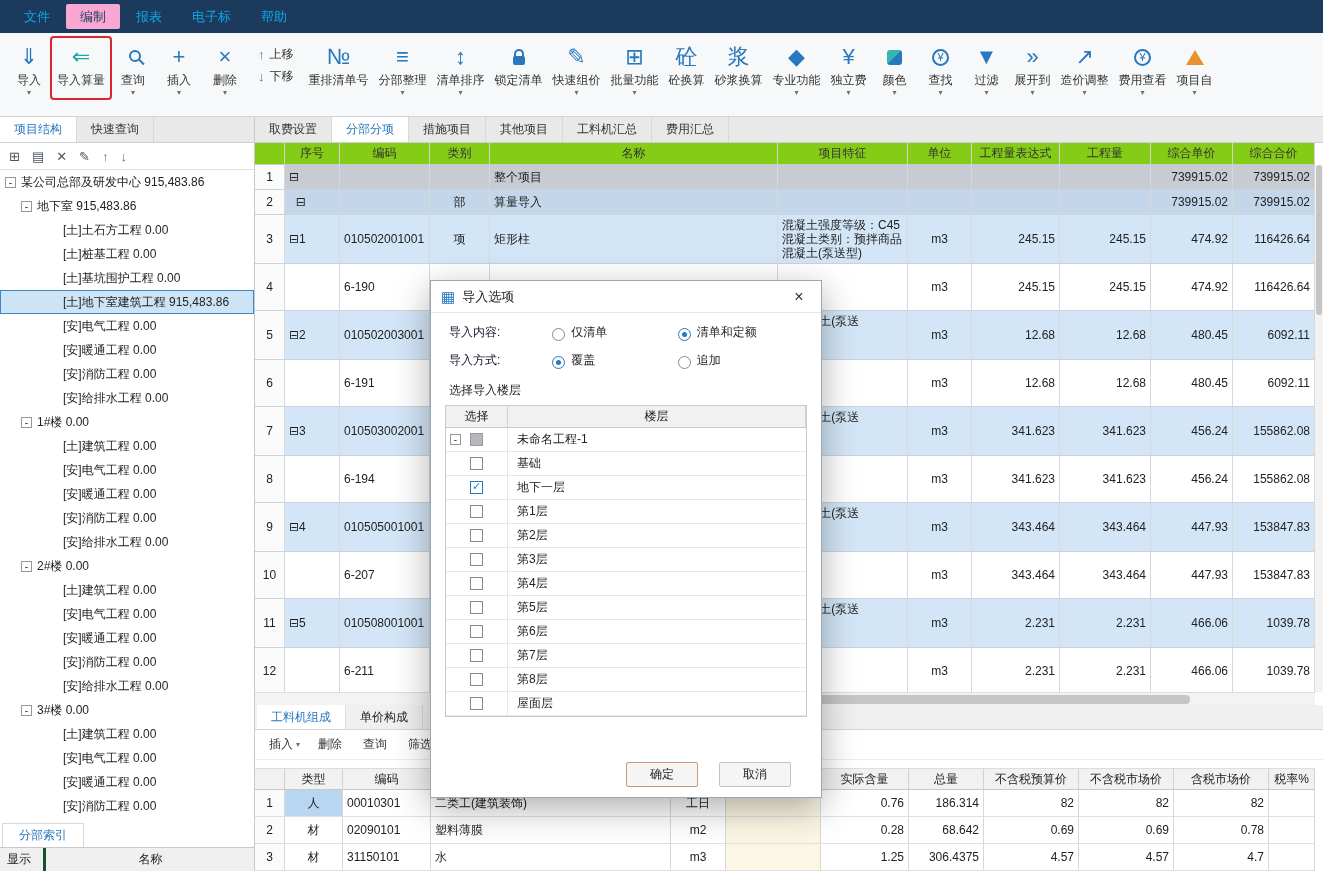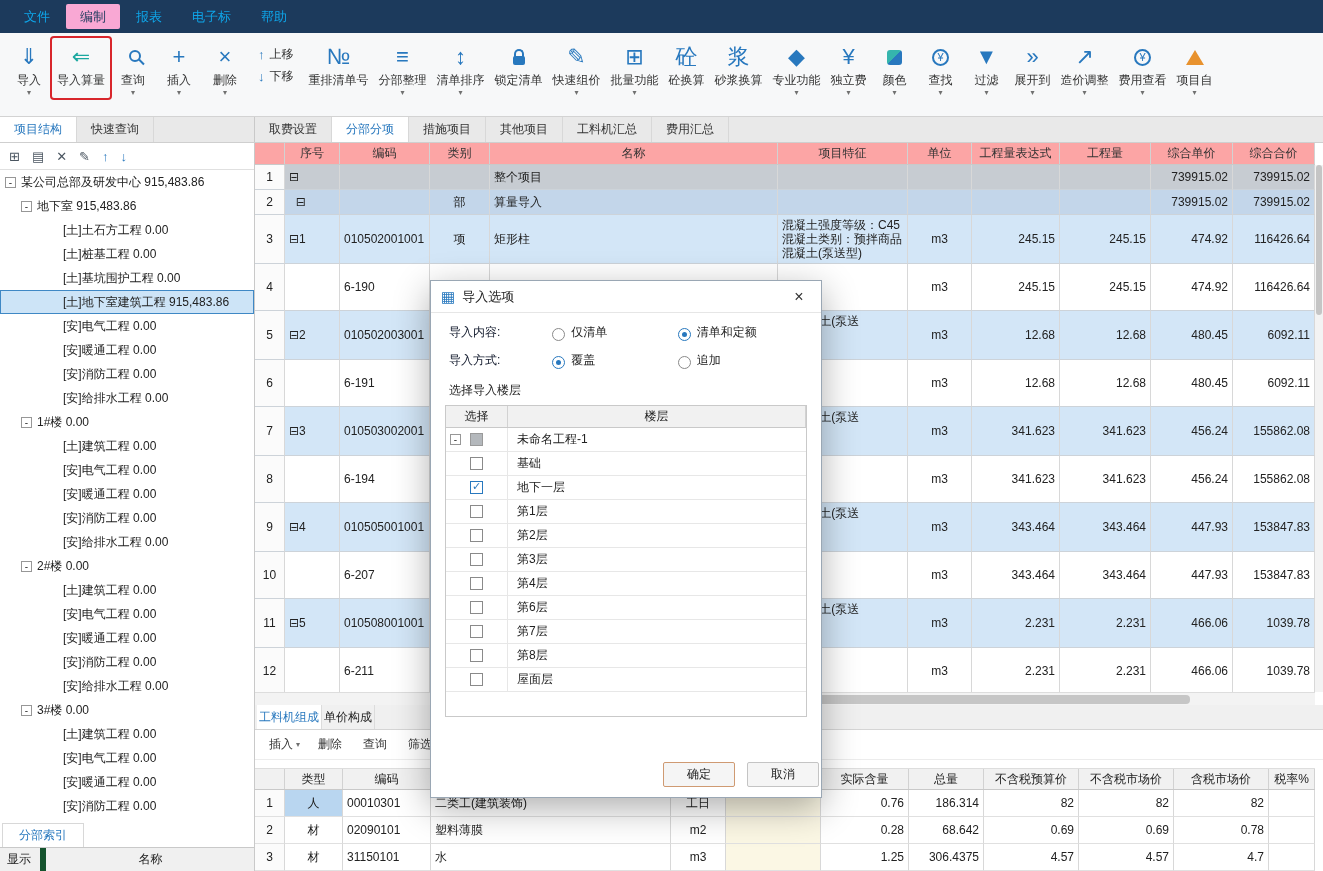--- a/index.html
+++ b/index.html
@@ -44,45 +44,45 @@
   .tt-ico.blue{color:#2878be;font-weight:bold}
   .tree{overflow:hidden}
   .titem{height:24px;display:flex;align-items:center;gap:5px;padding-right:4px;white-space:nowrap;overflow:hidden;font-size:12px}
   .lvl0{padding-left:5px}.lvl1{padding-left:21px}.lvl2{padding-left:47px}
   .titem.selected{background:#cde4f7;outline:1px solid #3f88c5;outline-offset:-1px}
   .exp{width:11px;height:11px;border:1px solid #979797;background:#fff;color:#333;font-size:10px;line-height:9px;text-align:center;flex:0 0 auto}
   .exp:empty{visibility:hidden}
   .side-bottom{position:absolute;bottom:0;left:0;width:255px;background:#fff}
   .side-tab2{display:inline-flex;align-items:center;height:24px;padding:0 16px;color:#2878be;background:#fff;border:1px solid #d8d8d8;border-bottom:none;font-size:12px;margin-left:2px}
   .side-grid-head{display:flex;height:24px;background:#f0f0f0;border-top:1px solid #c9c9c9}
-  .sgh-show{width:46px;border-right:6px solid #14532d;display:flex;align-items:center;padding-left:7px}
+  .sgh-show{width:46px;border-right:3px solid #14532d;display:flex;align-items:center;padding-left:7px}
   .sgh-name{flex:1;display:flex;align-items:center;justify-content:center}
 
   
   .main{position:absolute;left:255px;top:143px;width:1068px;height:728px;background:#fff}
   .mheader,.mrow{display:grid;grid-template-columns:30px 55px 90px 60px 288px 130px 64px 88px 91px 82px 82px;width:1060px}
-  .mheader{height:22px;background:#fca5a5;border-bottom:1px solid #c9c9c9}
+  .mheader{height:22px;background:#84cc16;border-bottom:1px solid #c9c9c9}
   .mh{display:flex;align-items:center;justify-content:center;border-right:1px solid #d2d2d2;color:#333;overflow:hidden;white-space:nowrap}
   .mbody{position:absolute;top:22px;left:0;width:1060px;height:527px;overflow:hidden}
   .mc{border-right:1px solid #d8d8d8;border-bottom:1px solid #cdd3d9;display:flex;align-items:center;padding:0 4px;overflow:hidden;white-space:nowrap}
   .mc:first-child{justify-content:center;background:#fbfbfb}
   .mrow .mc:nth-child(4),.mrow .mc:nth-child(7){justify-content:center}
   .mrow .mc:nth-child(n+8){justify-content:flex-end}
   .mrow .mc:nth-child(6){align-items:flex-start;white-space:pre-wrap;font-size:12px;line-height:14px;padding-top:3px}
   .r-sm{height:25px}.r-item{height:49px}.r-quota{height:47px}
   .r-top{background:#c7ccd2}.r-sec{background:#c3d6ea}.r-item{background:#d3e6f7}.r-quota{background:#fff}
   .vscroll{position:absolute;right:0;top:22px;width:8px;height:527px;background:#f3f3f3}
   .vthumb{position:absolute;top:0;left:1px;width:6px;height:150px;background:#c5c5c5;border-radius:3px}
   .hscroll{position:absolute;top:549px;left:0;width:1060px;height:13px;background:#f3f3f3;border-top:1px solid #ddd}
   .hthumb{position:absolute;left:205px;top:2px;width:730px;height:9px;background:#c6c6c6;border-radius:4px}
 
   
   .bpanel{position:absolute;top:562px;left:0;width:1068px;height:166px;background:#fff}
   .btabs{height:25px;background:#f0f0f0;border-bottom:1px solid #d5d5d5;display:flex;padding-left:2px}
-  .btab{padding:0 2px;display:flex;align-items:center;border-right:1px solid #dcdcdc}
+  .btab{padding:0 14px;display:flex;align-items:center;border-right:1px solid #dcdcdc}
   .btab.active{background:#fff;color:#2878be}
   .btoolbar{height:30px;display:flex;align-items:center;gap:18px;padding:0 14px;border-bottom:1px solid #ececec}
   .btool{display:flex;align-items:center;gap:3px;color:#333}
   .barrow{font-size:8px;color:#707070}
   .bheader,.brow{display:grid;grid-template-columns:30px 58px 88px 240px 55px 95px 88px 75px 95px 95px 95px 46px;width:1060px}
   .bheader{height:22px;background:#f1f1f1;border-top:1px solid #ddd;border-bottom:1px solid #c9c9c9;margin-top:8px}
   .bh{display:flex;align-items:center;justify-content:center;border-right:1px solid #d2d2d2;overflow:hidden;white-space:nowrap}
   .brow{height:27px}
   .bc{border-right:1px solid #d8d8d8;border-bottom:1px solid #e0e0e0;display:flex;align-items:center;padding:0 4px;overflow:hidden;white-space:nowrap}
   .bc:first-child{justify-content:center;background:#fbfbfb}
@@ -108,21 +108,21 @@
   .dhead{height:22px;background:#f1f1f1;border-bottom:1px solid #c9c9c9}
   .dh{display:flex;align-items:center;justify-content:center;border-right:1px solid #d2d2d2}
   .dl{height:24px;border-bottom:1px solid #e7e7e7}
   .dcell1{display:flex;align-items:center;justify-content:center;border-right:1px solid #e7e7e7;position:relative}
   .dcell1 .exp{position:absolute;left:4px}
   .dcell2{display:flex;align-items:center;padding-left:9px}
   .cb{width:13px;height:13px;border:1px solid #8a8a8a;background:#fff;position:relative;flex:0 0 auto}
   .cb.checked{border-color:#2878be}
   .cb.checked::after{content:"✓";color:#2878be;font-size:11px;position:absolute;left:1px;top:-2px}
   .cb.partial{background:#b4b8bc;border-color:#9a9a9a}
-  .dbuttons{position:absolute;bottom:10px;right:2px;display:flex;gap:12px}
+  .dbuttons{position:absolute;bottom:10px;right:30px;display:flex;gap:21px}
   .dbtn{width:72px;height:25px;border:1px solid #c4c4c4;background:#f5f5f5;display:flex;align-items:center;justify-content:center;border-radius:2px}
   .dbtn.primary{border-color:#cf9a72}
 </style>
 </head>
 <body>
 
 <div class="app">
 
   <div class="menubar">
 
@@ -937,20 +937,27 @@
         </div>
 
         <div class="dl">
           <span class="dcell1">
 
             <span class="cb unchecked"></span>
           </span>
           <span class="dcell2">第4层</span>
         </div>
 
+        <div class="dl">
+          <span class="dcell1">
+
+            <span class="cb unchecked"></span>
+          </span>
+          <span class="dcell2">第5层</span>
+        </div>
 
         <div class="dl">
           <span class="dcell1">
 
             <span class="cb unchecked"></span>
           </span>
           <span class="dcell2">第6层</span>
         </div>
 
         <div class="dl">

